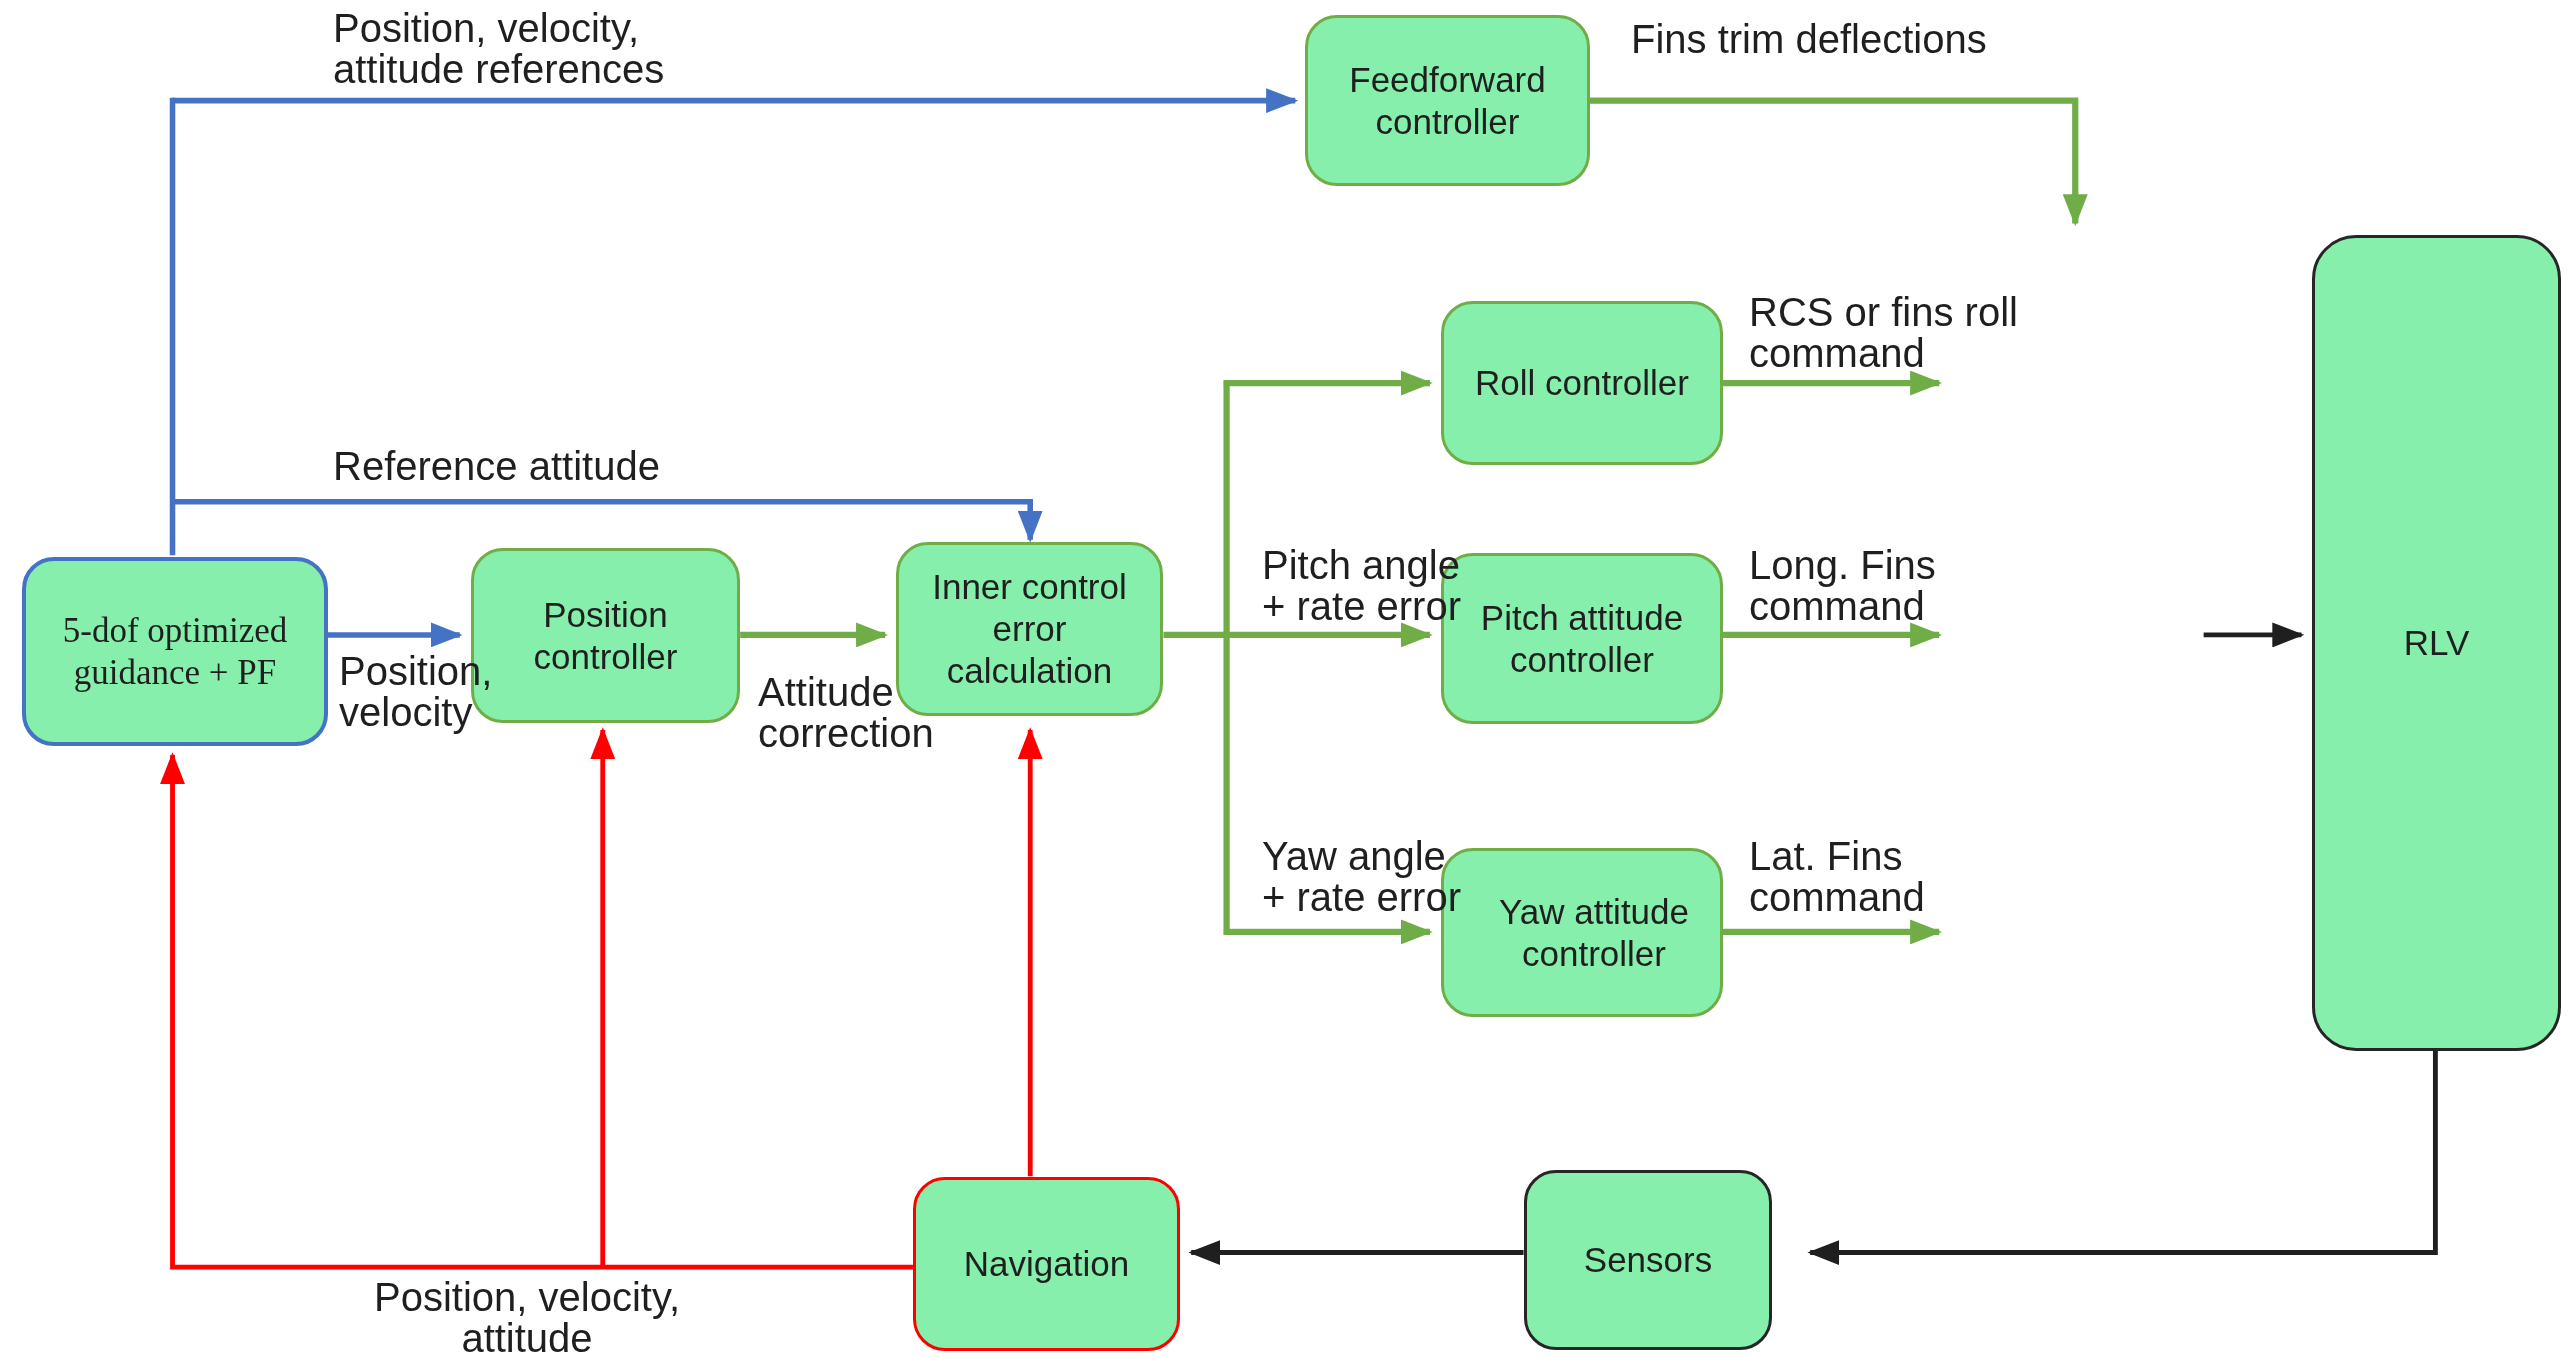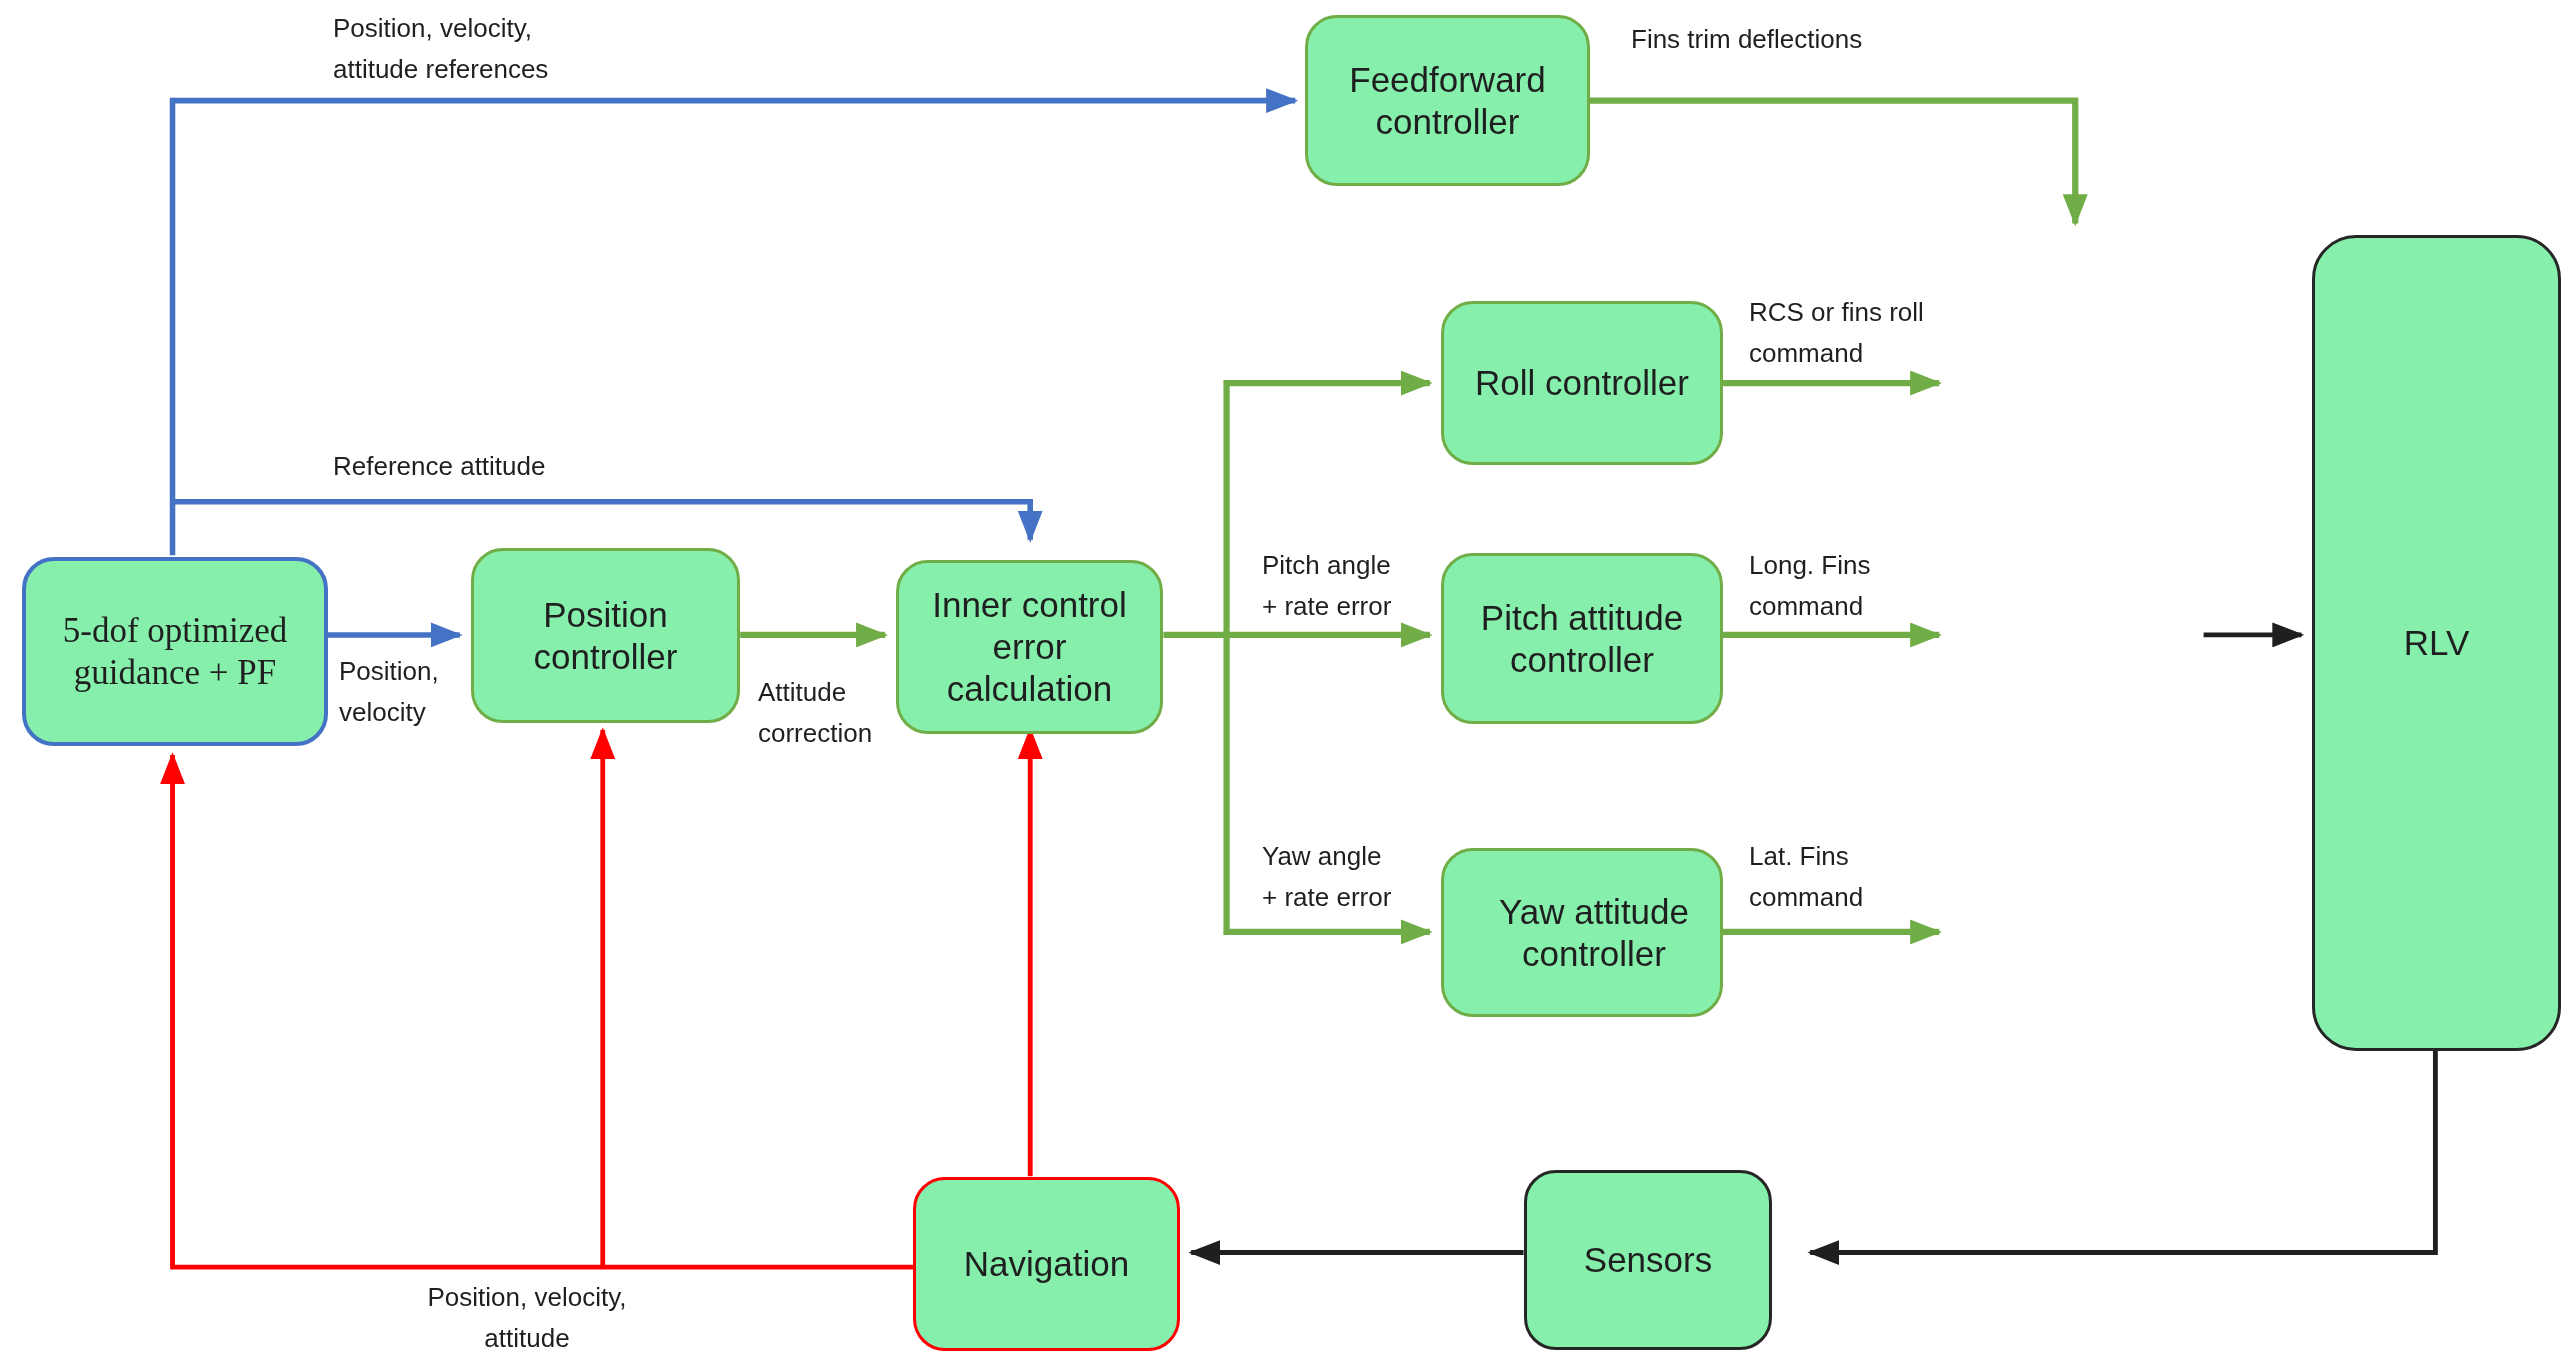--- a/index.html
+++ b/index.html
@@ -35,21 +35,21 @@
     box-sizing:border-box;
   }
   .b-blue{border:4.2px solid var(--blue);}
   .b-green{border:3.5px solid var(--green);}
   .b-red{border:3.5px solid var(--red);}
   .b-black{border:3.5px solid #262626;}
   .tall{border-radius:44px;}
   .lbl{
     position:absolute;
     white-space:pre-line;
-    font-size:26px;line-height:41px;
+    font-size:40px;line-height:41px;
     z-index:3;
   }
   .center{text-align:center;}
 </style>
 </head>
 <body>
 
 <div id="canvas">
 
   <svg id="wires" width="2576" height="1358" viewBox="0 0 3711 1957">
@@ -96,21 +96,21 @@
   <div class="box b-blue" style="left:22px;top:557px;width:306px;height:189px;font-family:Liberation Serif, serif;">
     <span>5-dof optimized
 guidance + PF</span>
   </div>
 
   <div class="box b-green" style="left:471px;top:548px;width:269px;height:175px;">
     <span>Position
 controller</span>
   </div>
 
-  <div class="box b-green" style="left:896px;top:560px;width:267px;height:174px;">
+  <div class="box b-green" style="left:896px;top:542px;width:267px;height:174px;">
     <span>Inner control
 error
 calculation</span>
   </div>
 
   <div class="box b-green" style="left:1305px;top:15.3px;width:285px;height:171px;">
     <span>Feedforward
 controller</span>
   </div>
 

